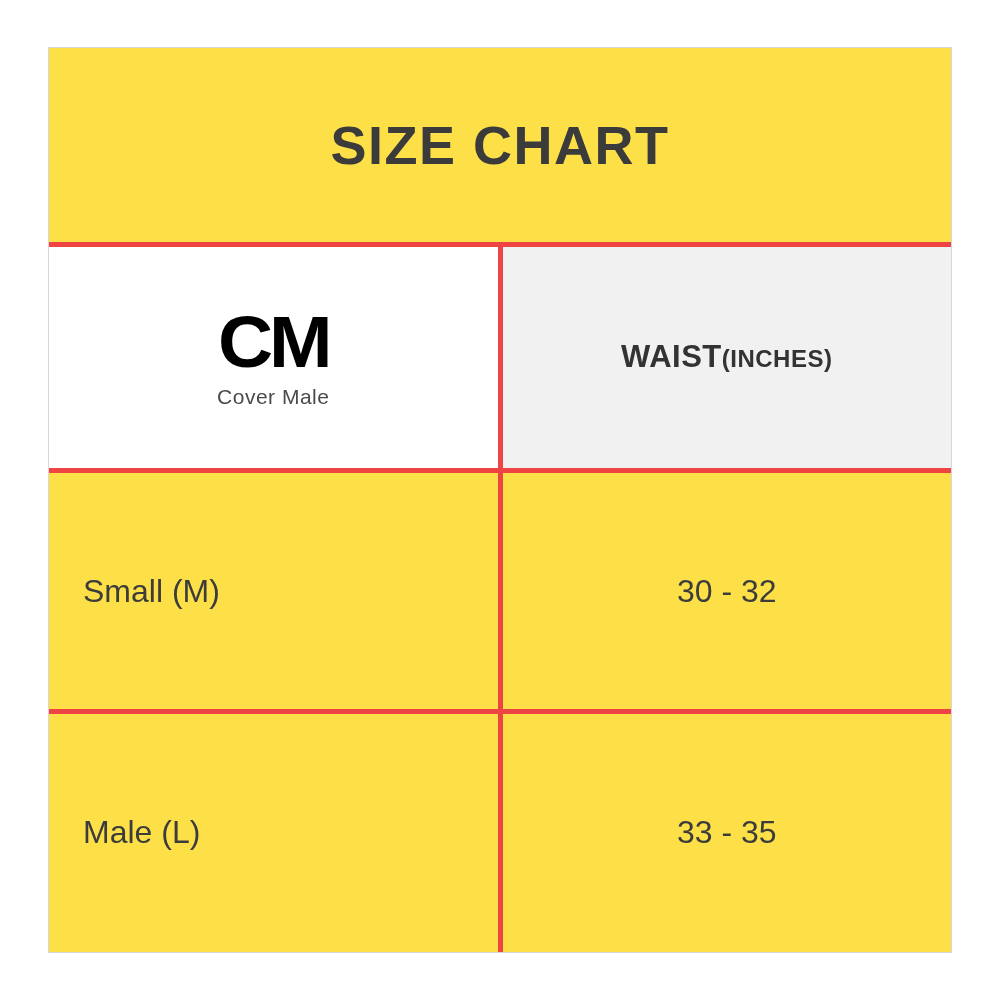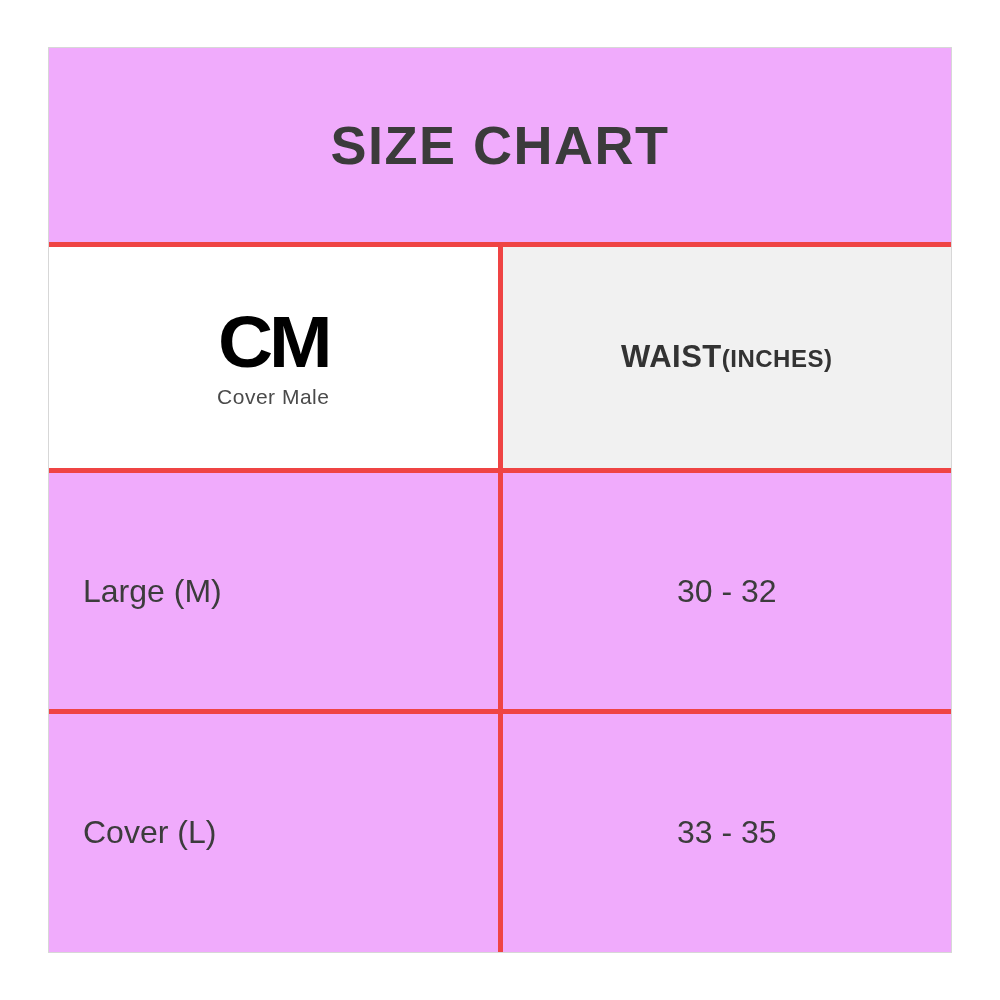--- a/index.html
+++ b/index.html
@@ -20,21 +20,21 @@
   }
 
   .chart-wrap {
     position: absolute;
     left: 48px;
     top: 47px;
     width: 904px;
     height: 906px;
     border: 1px solid #d7d7d7;
     box-sizing: border-box;
-    background: #f0abfc;
+    background: #fde047;
   }
 
   table.size-table {
     width: 100%;
     height: 100%;
     border-collapse: collapse;
     table-layout: fixed;
   }
 
   table.size-table td {
@@ -159,23 +159,23 @@
             <span class="logo-block">
               <span class="logo-mark">CM</span>
               <span class="logo-sub">Cover Male</span>
             </span>
           </td>
           <td class="waist-cell">
             <span class="waist-main">WAIST</span><span class="waist-unit">(INCHES)</span>
           </td>
         </tr>
         <tr class="data-row">
-          <td class="size-cell">Large (M)</td>
+          <td class="size-cell">Small (M)</td>
           <td class="value-cell">30 - 32</td>
         </tr>
         <tr class="data-row">
-          <td class="size-cell">Cover (L)</td>
+          <td class="size-cell">Male (L)</td>
           <td class="value-cell">33 - 35</td>
         </tr>
       </tbody>
     </table>
   </div>
 </div>
 
 </body></html>

